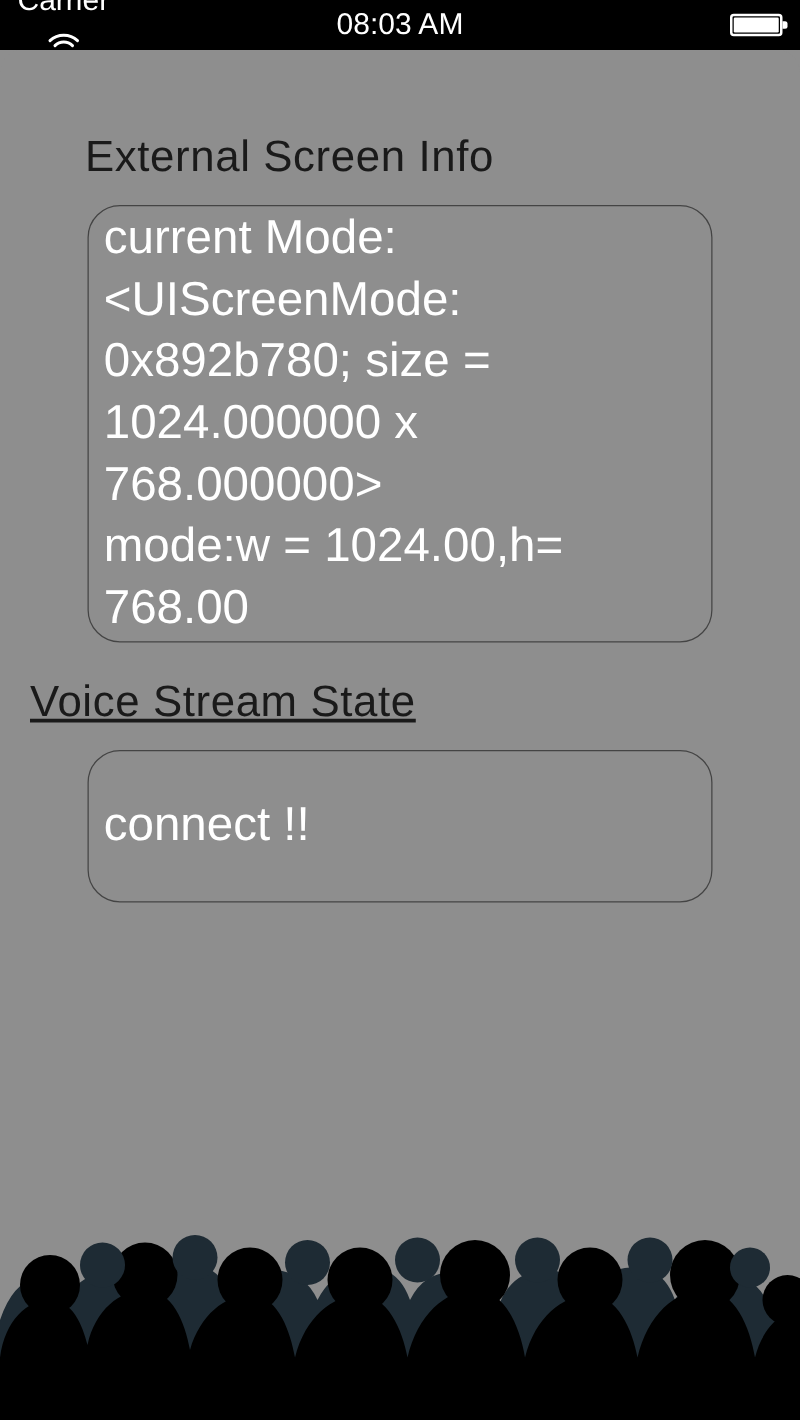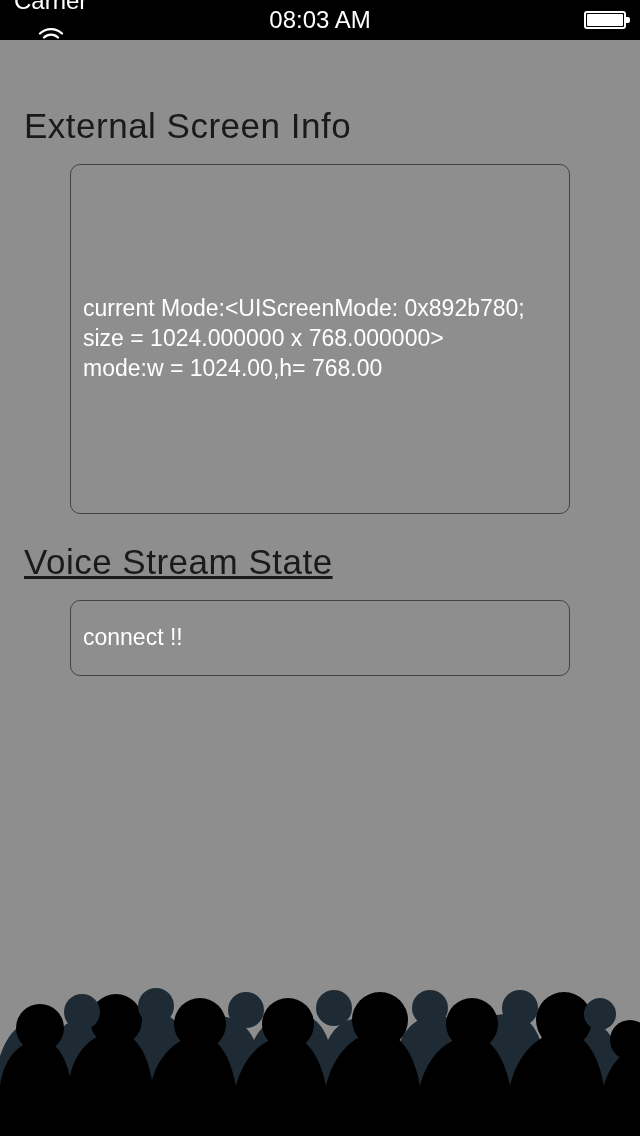--- a/index.html
+++ b/index.html
@@ -23,30 +23,30 @@
     
     .screen-body {
       position: absolute; top: 40px; left: 0; right: 0; bottom: 0;
       background: #8e8e8e; border-radius: 18px 18px 0 0; overflow: hidden;
     }
 
     .section-title {
       color: #1a1a1a; font-size: 35px; font-weight: 300; letter-spacing: .5px;
       padding: 0 24px;
     }
-    .title-1 { margin-top: 66px; }
+    .title-1 { margin-top: 66px; margin-left: 44px; }
     .title-2 { margin-top: 28px; text-decoration: underline; }
 
     .info-box {
-      margin: 18px 70px 0 70px; border: 1.5px solid #444; border-radius: 10px;
-      color: #fff; font-size: 23px; font-weight: 300; line-height: 1.3;
+      margin: 18px 70px 0 70px; border: 1.5px solid #444; border-radius: 26px;
+      color: #fff; font-size: 38px; font-weight: 300; line-height: 1.3;
       padding: 10px 12px; white-space: pre-line;
     }
     .box-ext { height: 350px; display: flex; align-items: center; }
-    .box-voice { height: 76px; display: flex; align-items: center; }
+    .box-voice { height: 122px; display: flex; align-items: center; }
 
     
     .crowd { position: absolute; left: 0; right: 0; bottom: 0; height: 200px; pointer-events: none; }
     .crowd svg { display: block; width: 100%; height: 100%; }
   </style>
 </head>
 <body>
 
 <div class="status-bar">
   <div class="status-left">

